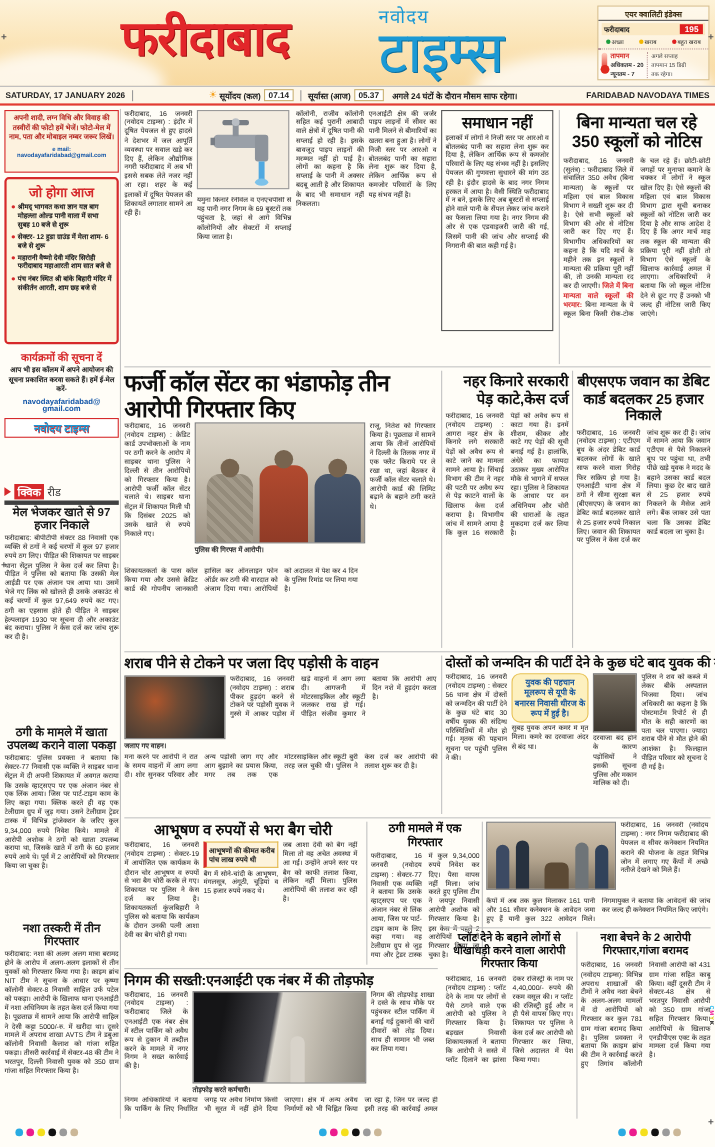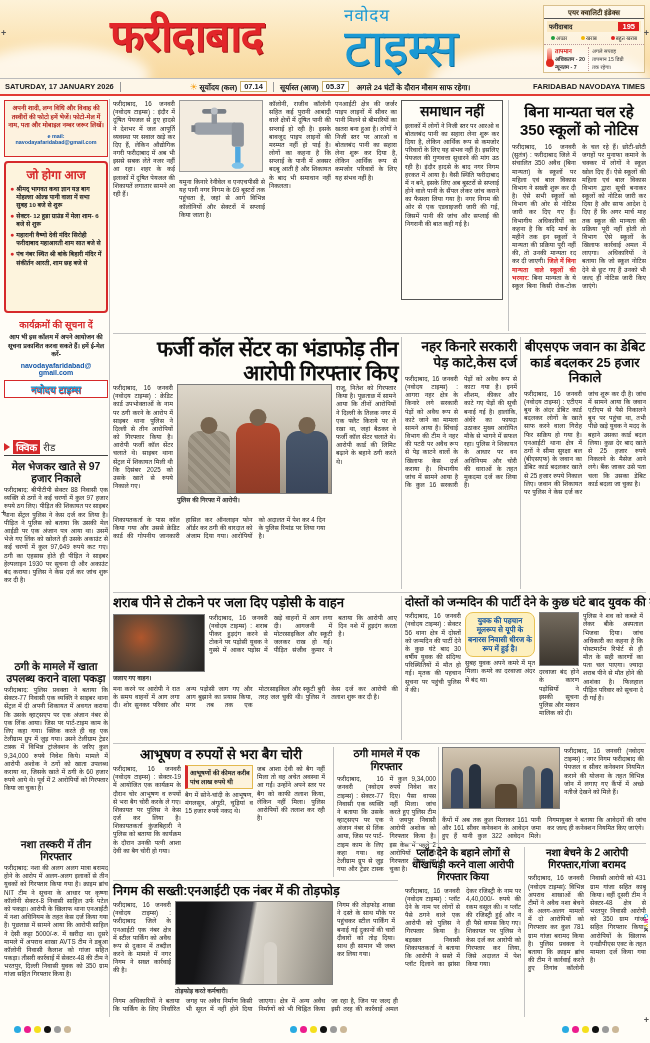--- a/index.html
+++ b/index.html
@@ -72,21 +72,21 @@
   .ph-fig-bar { position:absolute; bottom:0; border-radius:6px 6px 0 0; }
 
   .red-banner { background:#c9242b; color:#fff; font-weight:bold; text-align:center;
     clip-path:polygon(0 0,100% 0,96.5% 100%,0 100%); }
 
   .sb-box { position:absolute; left:4px; width:104px; }
   .today-box { border:2px solid #d6292b; background:#fdf4dd; border-radius:4px; padding:3px 4px; }
   .today-title { color:#d6292b; font-weight:900; font-size:12px; text-align:center; margin-bottom:2px; }
   .t-item { display:flex; font-size:6.2px; font-weight:bold; line-height:1.3; margin-bottom:3px; text-align:left; }
   .t-dot { color:#d6292b; font-size:7px; margin-right:2px; line-height:1.1; }
-  .qr-head { display:flex; align-items:center; border-bottom:1px solid #404040; padding-bottom:1px; }
+  .qr-head { display:flex; align-items:center; border-bottom:4px solid #404040; padding-bottom:1px; }
   .qr-tri { width:0; height:0; border-left:6px solid #d6292b; border-top:4px solid transparent; border-bottom:4px solid transparent; margin-right:3px; }
   .qr-1 { background:#d6292b; color:#fff; font-weight:900; font-size:10px; padding:0 3px; }
   .qr-2 { color:#333; font-size:10px; margin-left:3px; }
   .qr-hl { font-size:10.5px; font-weight:900; text-align:center; line-height:1.15; margin:4px 0 2px; }
   .logo-chip { border:1.5px solid #d6292b; background:#fff; color:#1b99d4; font-weight:900;
     font-size:10px; text-align:center; padding:1px 0; text-shadow:.5px .5px 0 #d6292b; }
   .email { color:#1356a8; font-weight:bold; }
 
   .inset-note { background:#fdf3dc; border:1px solid #e3b94e; border-left:3px solid #d6292b;
     font-size:6.4px; font-weight:bold; color:#222; padding:2px; margin-bottom:2px; text-align:left; }
@@ -238,21 +238,21 @@
     <div class="body-txt cols2" style="height:185px;">
       <span>फरीदाबाद, 16 जनवरी (सुतंत्र) : फरीदाबाद जिले में संचालित 350 अवैध (बिना मान्यता) के स्कूलों पर महिला एवं बाल विकास विभाग ने सख्ती शुरू कर दी है। ऐसे सभी स्कूलों को विभाग की ओर से नोटिस जारी कर दिए गए हैं। विभागीय अधिकारियों का कहना है कि यदि मार्च के महीने तक इन स्कूलों ने मान्यता की प्रक्रिया पूरी नहीं की, तो उनकी मान्यता रद कर दी जाएगी।</span>
       <span style="color:#d6292b; font-weight:bold;">जिले में बिना मान्यता वाले स्कूलों की भरमार:</span>
       <span>बिना मान्यता के ये स्कूल बिना किसी रोक-टोक के चल रहे हैं। छोटी-छोटी जगहों पर मुनाफा कमाने के चक्कर में लोगों ने स्कूल खोल दिए हैं। ऐसे स्कूलों की महिला एवं बाल विकास विभाग द्वारा सूची बनाकर स्कूलों को नोटिस जारी कर दिया है और साफ आदेश दे दिए हैं कि अगर मार्च माह तक स्कूल की मान्यता की प्रक्रिया पूरी नहीं होती तो विभाग ऐसे स्कूलों के खिलाफ कार्रवाई अमल में लाएगा। अधिकारियों ने बताया कि जो स्कूल नोटिस देने से छूट गए हैं उनको भी जल्द ही नोटिस जारी किए जाएंगे।</span>
     </div>
   </div>
 
   <div class="divider-h" style="left:113px; top:333px; width:533px;"></div>
 
   <div class="abs" style="left:113px; top:337px; width:285px; height:252px;">
-    <div class="hl" style="font-size:21px; letter-spacing:-0.5px;text-align:right;">फर्जी कॉल सेंटर का भंडाफोड़ तीन आरोपी गिरफ्तार किए</div>
+    <div class="hl" style="font-size:21px; letter-spacing:-0.5px;">फर्जी कॉल सेंटर का भंडाफोड़ तीन आरोपी गिरफ्तार किए</div>
     <div style="display:flex; gap:4px;">
       <div class="body-txt" style="width:60px; height:128px;">फरीदाबाद, 16 जनवरी (नवोदय टाइम्स) : क्रेडिट कार्ड उपभोक्ताओं के नाम पर ठगी करने के आरोप में साइबर थाना पुलिस ने दिल्ली से तीन आरोपियों को गिरफ्तार किया है। आरोपी फर्जी कॉल सेंटर चलाते थे। साइबर थाना सेंट्रल में शिकायत मिली थी कि दिसंबर 2025 को उसके खाते से रुपये निकाले गए।</div>
       <div style="width:155px;">
         <div class="photo ph-men" style="width:155px; height:110px;">
           <div class="fig" style="left:10px; width:42px; height:66px; background:repeating-linear-gradient(45deg,#a39a8a 0 4px,#948b7b 4px 8px);"></div>
           <div class="fig" style="left:58px; width:44px; height:74px; background:linear-gradient(180deg,#b24a2f,#8e3a26);"></div>
           <div class="fig" style="left:108px; width:42px; height:66px; background:linear-gradient(180deg,#49576b,#39455a);"></div>
         </div>
         <div class="caption" style="text-align:left;">पुलिस की गिरफ्त में आरोपी।</div>
       </div>

